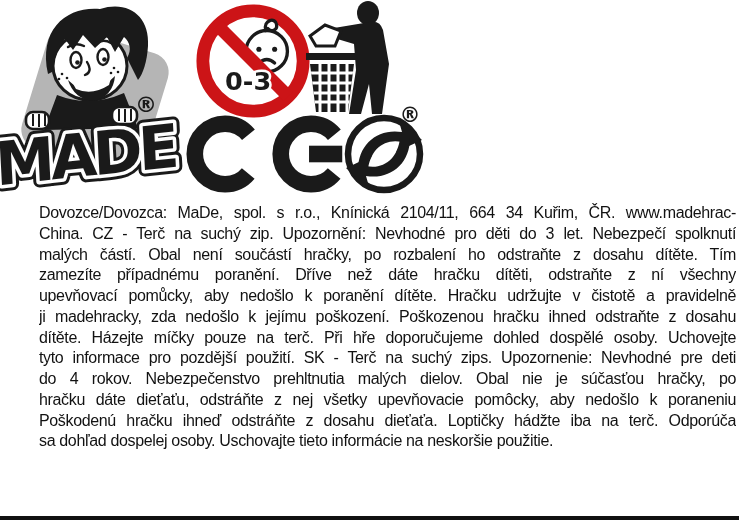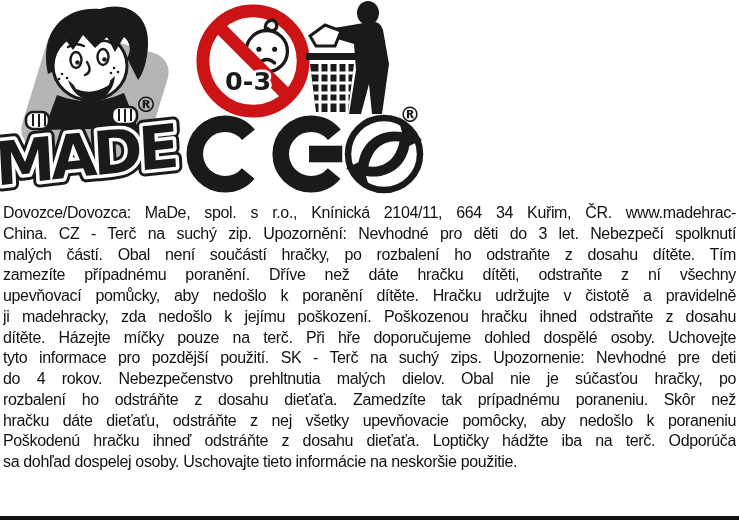--- a/index.html
+++ b/index.html
@@ -16,21 +16,21 @@
   #ce-mark{left:186px;top:110px;width:166px;height:88px;}
   #green-point{left:344px;top:100px;width:96px;height:100px;}
   
   #text-block{
     left:3px;top:203px;width:733px;
     color:#121212;
   }
   .tline{
     font-size:16px;line-height:20.75px;height:20.75px;
     letter-spacing:-0.35px;white-space:normal;overflow:hidden;
-    text-align:justify;text-align-last:justify;
+    text-align:justify;text-align-last:justify;margin-left:36px;
   }
   .tline.last{text-align-last:left;}
   #bottom-rule{left:0;top:516px;width:739px;height:4px;background:#111;}
 </style>
 </head>
 <body>
 
 <svg id="brand-logo" class="abs" viewBox="0 0 192 202" role="img" aria-label="MaDe brand logo - cartoon boy peeking over MADE lettering">
 
   <rect x="32" y="38" width="126" height="126" rx="20" fill="#b5b5b5" transform="rotate(17 95 101)"></rect>
@@ -129,19 +129,18 @@
 <div id="text-block" class="abs">
   <div class="tline">Dovozce/Dovozca: MaDe, spol. s r.o., Knínická 2104/11, 664 34 Kuřim, ČR. www.madehrac-</div>
   <div class="tline">China. CZ - Terč na suchý zip. Upozornění: Nevhodné pro děti do 3 let. Nebezpečí spolknutí</div>
   <div class="tline">malých částí. Obal není součástí hračky, po rozbalení ho odstraňte z dosahu dítěte. Tím</div>
   <div class="tline">zamezíte případnému poranění. Dříve než dáte hračku dítěti, odstraňte z ní všechny</div>
   <div class="tline">upevňovací pomůcky, aby nedošlo k poranění dítěte. Hračku udržujte v čistotě a pravidelně</div>
   <div class="tline">ji madehracky, zda nedošlo k jejímu poškození. Poškozenou hračku ihned odstraňte z dosahu</div>
   <div class="tline">dítěte. Házejte míčky pouze na terč. Při hře doporučujeme dohled dospělé osoby. Uchovejte</div>
   <div class="tline">tyto informace pro pozdější použití. SK - Terč na suchý zips. Upozornenie: Nevhodné pre deti</div>
   <div class="tline">do 4 rokov. Nebezpečenstvo prehltnutia malých dielov. Obal nie je súčasťou hračky, po</div>
-  <div class="tline">rozbalení ho odstráňte z dosahu dieťaťa. Zamedzíte tak prípadnému poraneniu. Skôr než</div>
   <div class="tline">hračku dáte dieťaťu, odstráňte z nej všetky upevňovacie pomôcky, aby nedošlo k poraneniu</div>
   <div class="tline">Poškodenú hračku ihneď odstráňte z dosahu dieťaťa. Loptičky hádžte iba na terč. Odporúča</div>
   <div class="tline last">sa dohľad dospelej osoby. Uschovajte tieto informácie na neskoršie použitie.</div>
 </div>
 
 <div id="bottom-rule" class="abs"></div>
 
 </body></html>

